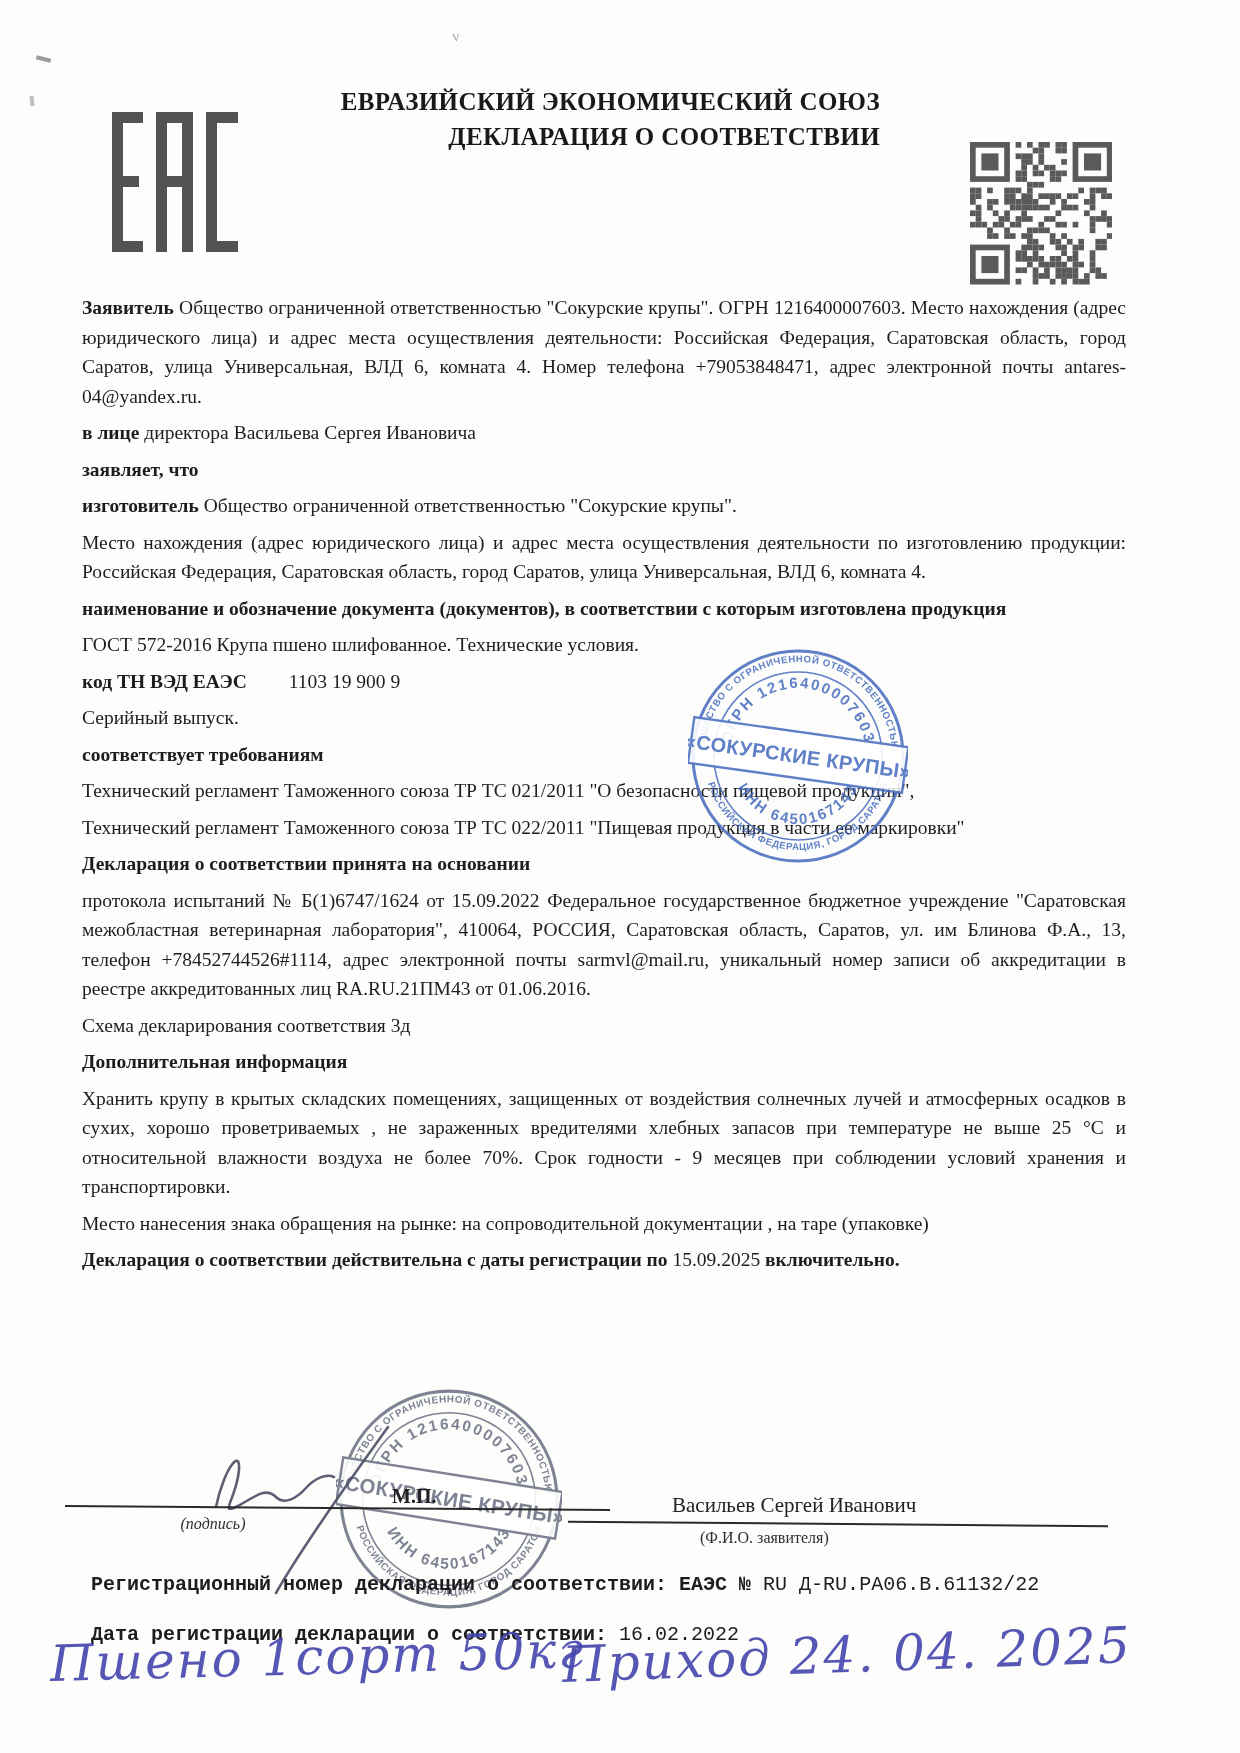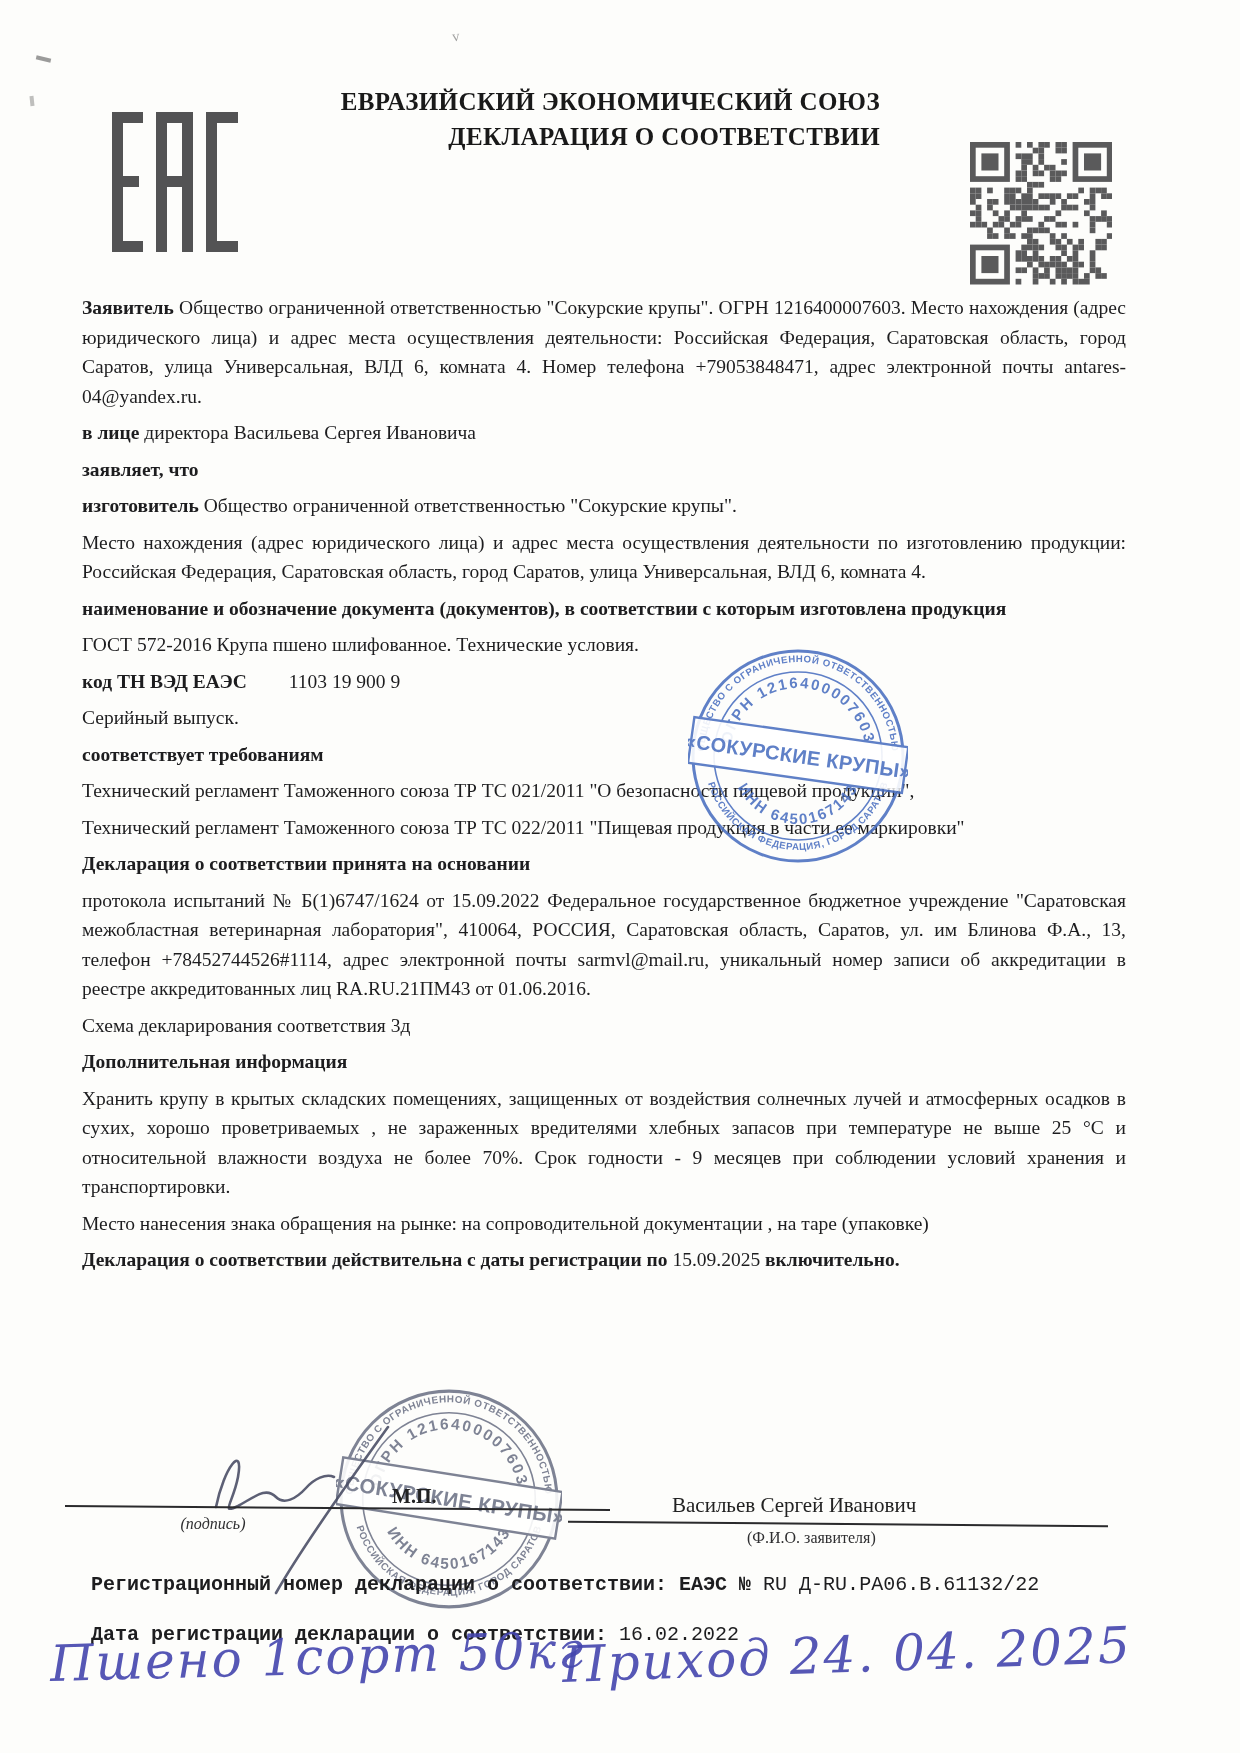--- a/index.html
+++ b/index.html
@@ -36,21 +36,21 @@
   .band-text{font-size:20px;font-weight:bold;letter-spacing:.4px;}
   
   .sig-zone{position:absolute;left:0;top:1455px;width:1240px;height:100px;}
   .sig-line{position:absolute;background:#2a2a2c;height:2px;}
   .sig-line-left{left:65px;top:52px;width:545px;transform:rotate(.4deg);}
   .sig-line-right{left:568px;top:68px;width:540px;transform:rotate(.5deg);}
   .small-label{font-size:16px;color:#2e2e30;}
   .podpis{position:absolute;left:148px;top:60px;width:130px;text-align:center;font-style:italic;}
   .mp{position:absolute;left:392px;top:30px;font-size:20px;font-weight:bold;color:#222;}
   .fio-name{position:absolute;left:672px;top:38px;font-size:21px;color:#222;}
-  .fio-label{position:absolute;left:700px;top:74px;margin-left:47px;}
+  .fio-label{position:absolute;left:700px;top:74px;}
   .signature-svg{position:absolute;left:120px;top:-40px;width:320px;height:190px;}
   
   .reg-block{position:absolute;left:75px;top:1552px;width:1080px;font-size:20px;line-height:34px;}
   .reg-block p{margin:16px;font-family:Liberation Mono, monospace;}
   
   .hand{position:absolute;font-family:"DejaVu Serif", serif;font-style:italic;
     color:var(--handwriting-blue);font-size:50px;letter-spacing:2px;opacity:.9;}
   .hand-left{left:50px;top:1628px;transform:rotate(-1.5deg);}
   .hand-right{left:562px;top:1626px;transform:rotate(-2deg);}
   

